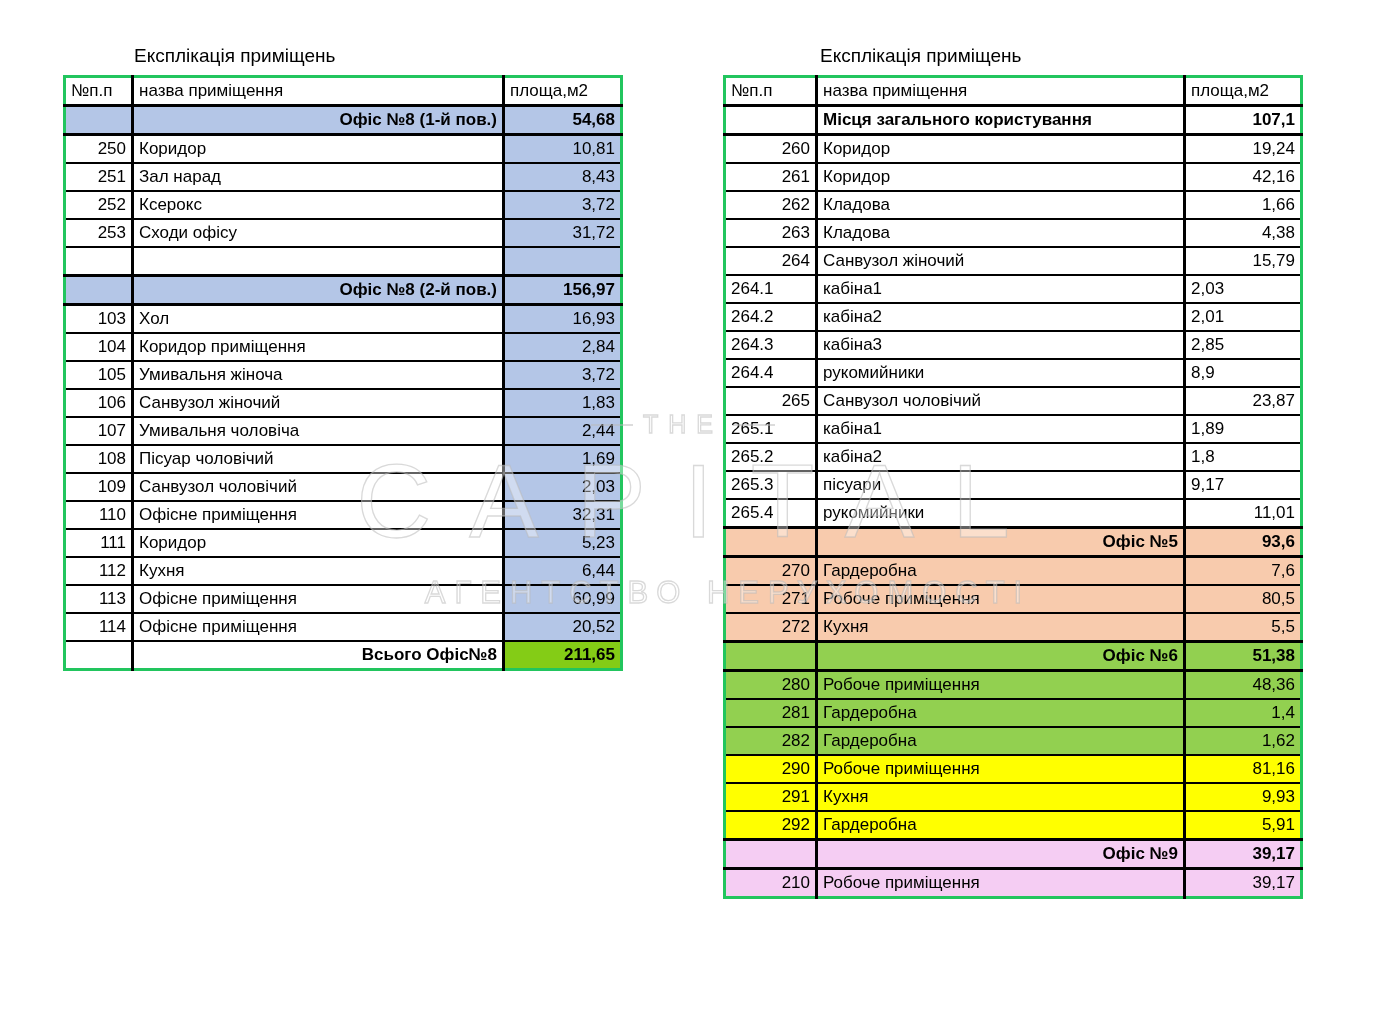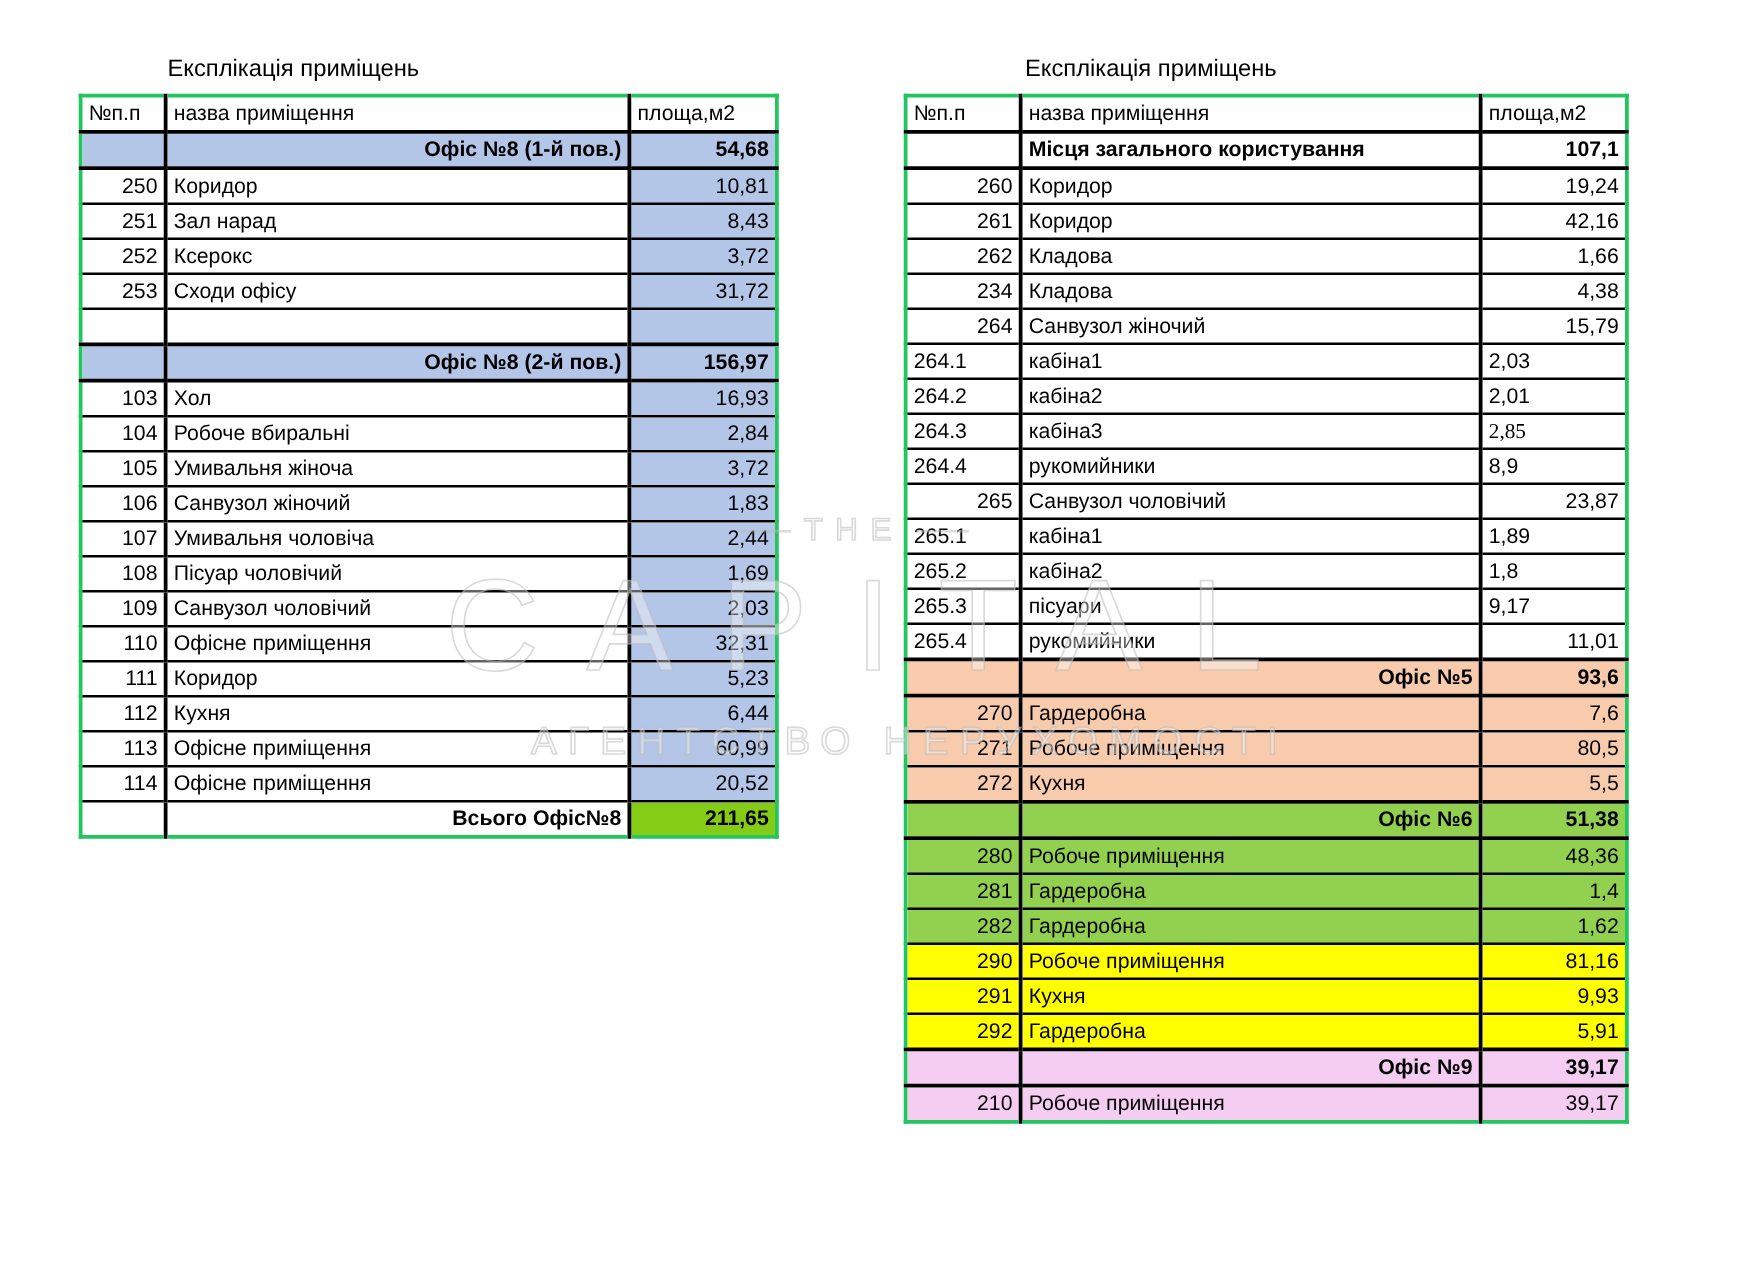--- a/index.html
+++ b/index.html
@@ -104,21 +104,21 @@
         <td class="c-name" style="background: rgb(180, 198, 231); text-align: right;">Офіс №8 (2-й пов.)</td>
         <td class="c-area" style="background: rgb(180, 198, 231);">156,97</td>
       </tr>
       <tr>
         <td class="c-num">103</td>
         <td class="c-name">Хол</td>
         <td class="c-area" style="background: rgb(180, 198, 231);">16,93</td>
       </tr>
       <tr>
         <td class="c-num">104</td>
-        <td class="c-name">Робоче вбиральні</td>
+        <td class="c-name">Коридор приміщення</td>
         <td class="c-area" style="background: rgb(180, 198, 231);">2,84</td>
       </tr>
       <tr>
         <td class="c-num">105</td>
         <td class="c-name">Умивальня жіноча</td>
         <td class="c-area" style="background: rgb(180, 198, 231);">3,72</td>
       </tr>
       <tr>
         <td class="c-num">106</td>
         <td class="c-name">Санвузол жіночий</td>
@@ -200,21 +200,21 @@
         <td class="c-num">261</td>
         <td class="c-name">Коридор</td>
         <td class="c-area">42,16</td>
       </tr>
       <tr>
         <td class="c-num">262</td>
         <td class="c-name">Кладова</td>
         <td class="c-area">1,66</td>
       </tr>
       <tr>
-        <td class="c-num">234</td>
+        <td class="c-num">263</td>
         <td class="c-name">Кладова</td>
         <td class="c-area">4,38</td>
       </tr>
       <tr>
         <td class="c-num">264</td>
         <td class="c-name">Санвузол жіночий</td>
         <td class="c-area">15,79</td>
       </tr>
       <tr>
         <td class="c-num" style="text-align: left;">264.1</td>
@@ -222,21 +222,21 @@
         <td class="c-area" style="text-align: left;">2,03</td>
       </tr>
       <tr>
         <td class="c-num" style="text-align: left;">264.2</td>
         <td class="c-name">кабіна2</td>
         <td class="c-area" style="text-align: left;">2,01</td>
       </tr>
       <tr>
         <td class="c-num" style="text-align: left;">264.3</td>
         <td class="c-name">кабіна3</td>
-        <td class="c-area" style="text-align: left; font-family: Liberation Serif, serif;">2,85</td>
+        <td class="c-area" style="text-align: left;">2,85</td>
       </tr>
       <tr>
         <td class="c-num" style="text-align: left;">264.4</td>
         <td class="c-name">рукомийники</td>
         <td class="c-area" style="text-align: left;">8,9</td>
       </tr>
       <tr>
         <td class="c-num">265</td>
         <td class="c-name">Санвузол чоловічий</td>
         <td class="c-area">23,87</td>

